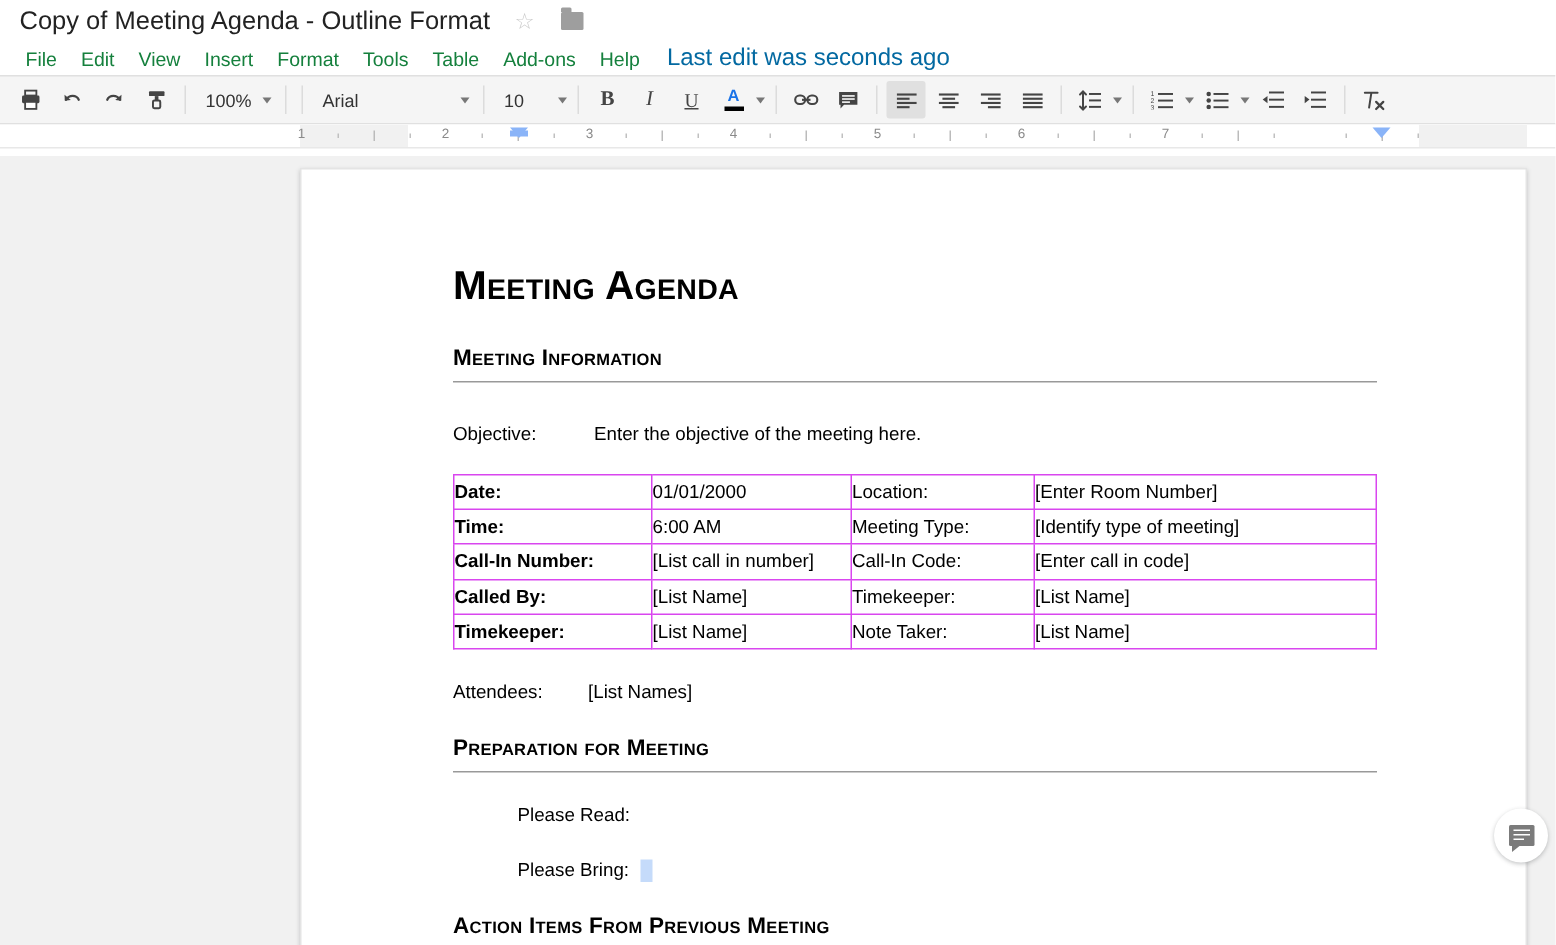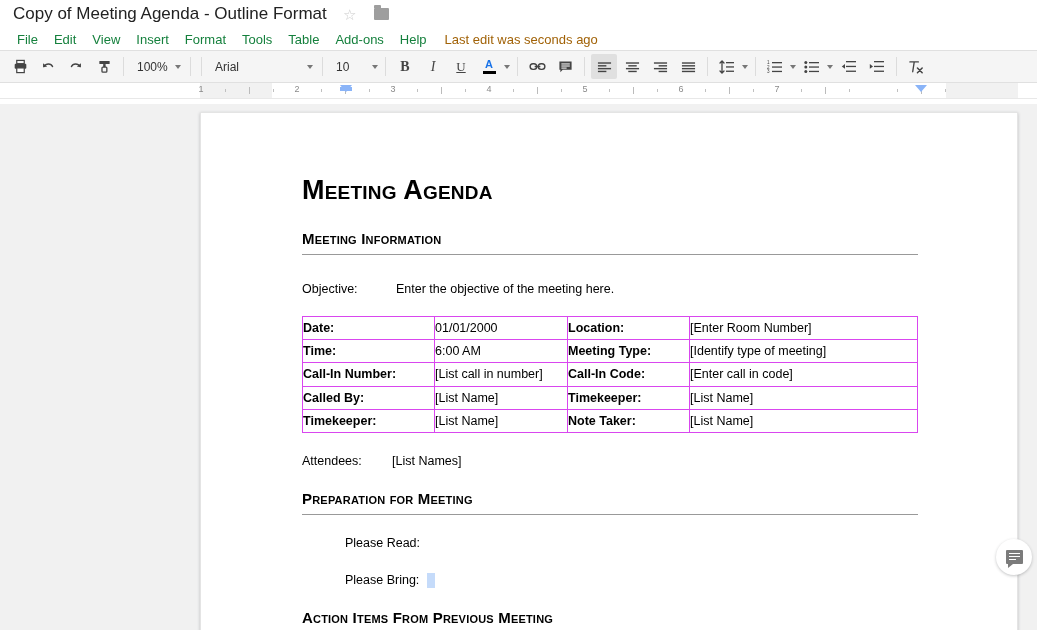--- a/index.html
+++ b/index.html
@@ -58,22 +58,22 @@
     background: #ffffff;
   }
   .menu-item {
     font-size: 13px;
     color: #15803d;
     padding: 2px 8px;
     cursor: default;
     white-space: nowrap;
   }
   #last-edit {
-    font-size: 13px;
-    color: #a16207;
+    font-size: 16px;
+    color: #0369a1;
     margin-left: 10px;
     white-space: nowrap;
   }
 
   
   #toolbar {
     height: 33px;
     display: flex;
     align-items: center;
     background: #f5f5f5;
@@ -252,21 +252,21 @@
   }
   table.info-table td {
     border: 1px solid #d946ef;
     padding: 2px 4px 2px 0;
     vertical-align: top;
     line-height: 1.45;
     height: 21px;
   }
   td.k { font-weight: bold; width: 132px; }
   td.v { width: 133px; }
-  td.k2 { font-weight: bold; width: 122px; }
+  td.k2 { font-weight: normal; width: 122px; }
   td.v2 { width: auto; }
 
   .attendees-row {
     display: flex;
     margin-top: 19px;
     font-size: 12.5px;
     line-height: 1.45;
   }
   .attendees-label { width: 90px; }
 

